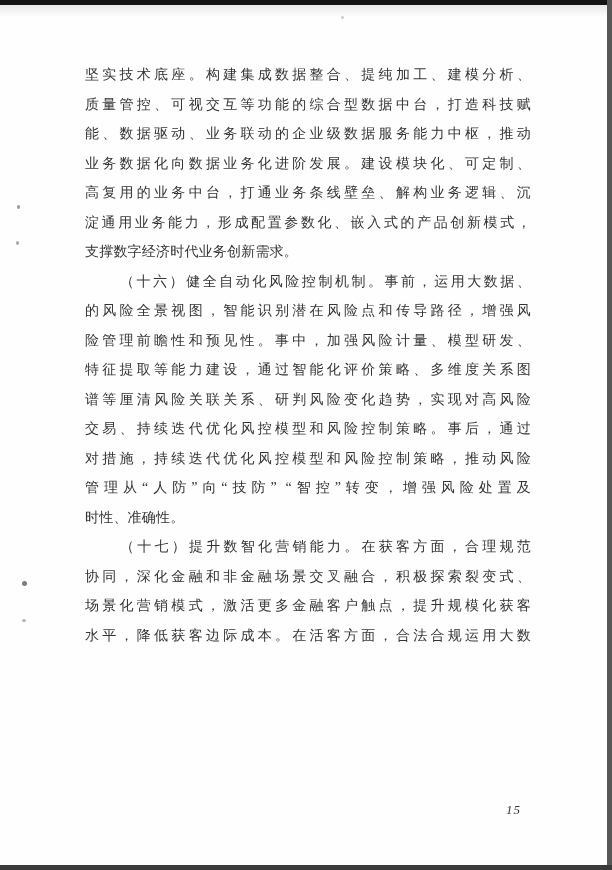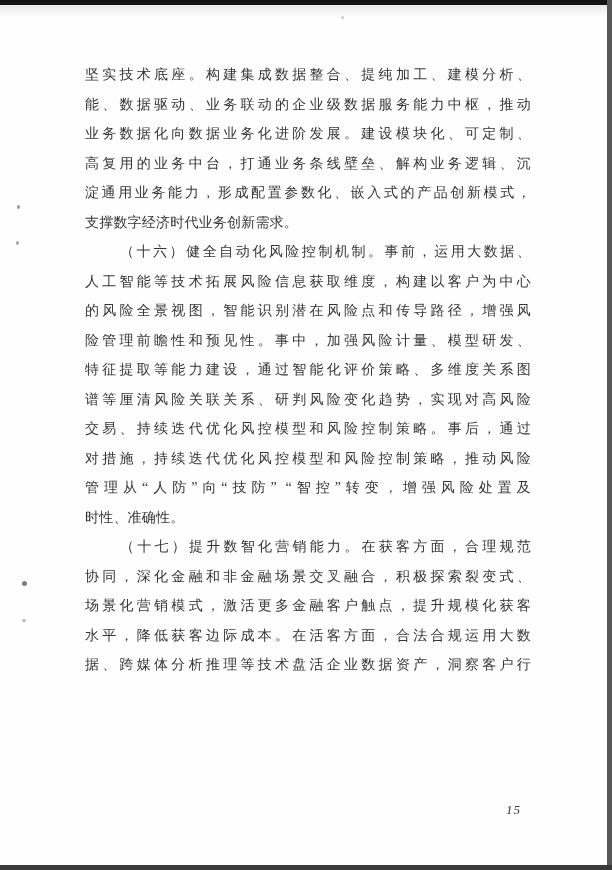--- a/index.html
+++ b/index.html
@@ -95,37 +95,36 @@
   <div class="edge-bottom"></div>
 
   <div class="speck speck-1"></div>
   <div class="speck speck-2"></div>
   <div class="speck speck-3"></div>
   <div class="speck speck-4"></div>
   <div class="speck speck-5"></div>
 
   <div class="text-block">
     <div class="line">坚实技术底座。构建集成数据整合、提纯加工、建模分析、</div>
+    <div class="line">质量管控、可视交互等功能的综合型数据中台，打造科技赋</div>
     <div class="line">能、数据驱动、业务联动的企业级数据服务能力中枢，推动</div>
     <div class="line">业务数据化向数据业务化进阶发展。建设模块化、可定制、</div>
     <div class="line">高复用的业务中台，打通业务条线壁垒、解构业务逻辑、沉</div>
     <div class="line">淀通用业务能力，形成配置参数化、嵌入式的产品创新模式，</div>
     <div class="line para-end">支撑数字经济时代业务创新需求。</div>
     <div class="line indent">（十六）健全自动化风险控制机制。事前，运用大数据、</div>
-    <div class="line">人工智能等技术拓展风险信息获取维度，构建以客户为中心</div>
     <div class="line">的风险全景视图，智能识别潜在风险点和传导路径，增强风</div>
     <div class="line">险管理前瞻性和预见性。事中，加强风险计量、模型研发、</div>
     <div class="line">特征提取等能力建设，通过智能化评价策略、多维度关系图</div>
     <div class="line">谱等厘清风险关联关系、研判风险变化趋势，实现对高风险</div>
     <div class="line">交易、持续迭代优化风控模型和风险控制策略。事后，通过</div>
     <div class="line">对措施，持续迭代优化风控模型和风险控制策略，推动风险</div>
     <div class="line">管理从“人防”向“技防” “智控”转变，增强风险处置及</div>
     <div class="line para-end">时性、准确性。</div>
     <div class="line indent">（十七）提升数智化营销能力。在获客方面，合理规范</div>
     <div class="line">协同，深化金融和非金融场景交叉融合，积极探索裂变式、</div>
     <div class="line">场景化营销模式，激活更多金融客户触点，提升规模化获客</div>
     <div class="line">水平，降低获客边际成本。在活客方面，合法合规运用大数</div>
-    <div class="line">据、跨媒体分析推理等技术盘活企业数据资产，洞察客户行</div>
   </div>
 
   <div class="page-number">15</div>
 
 </div>
 
 </body></html>

